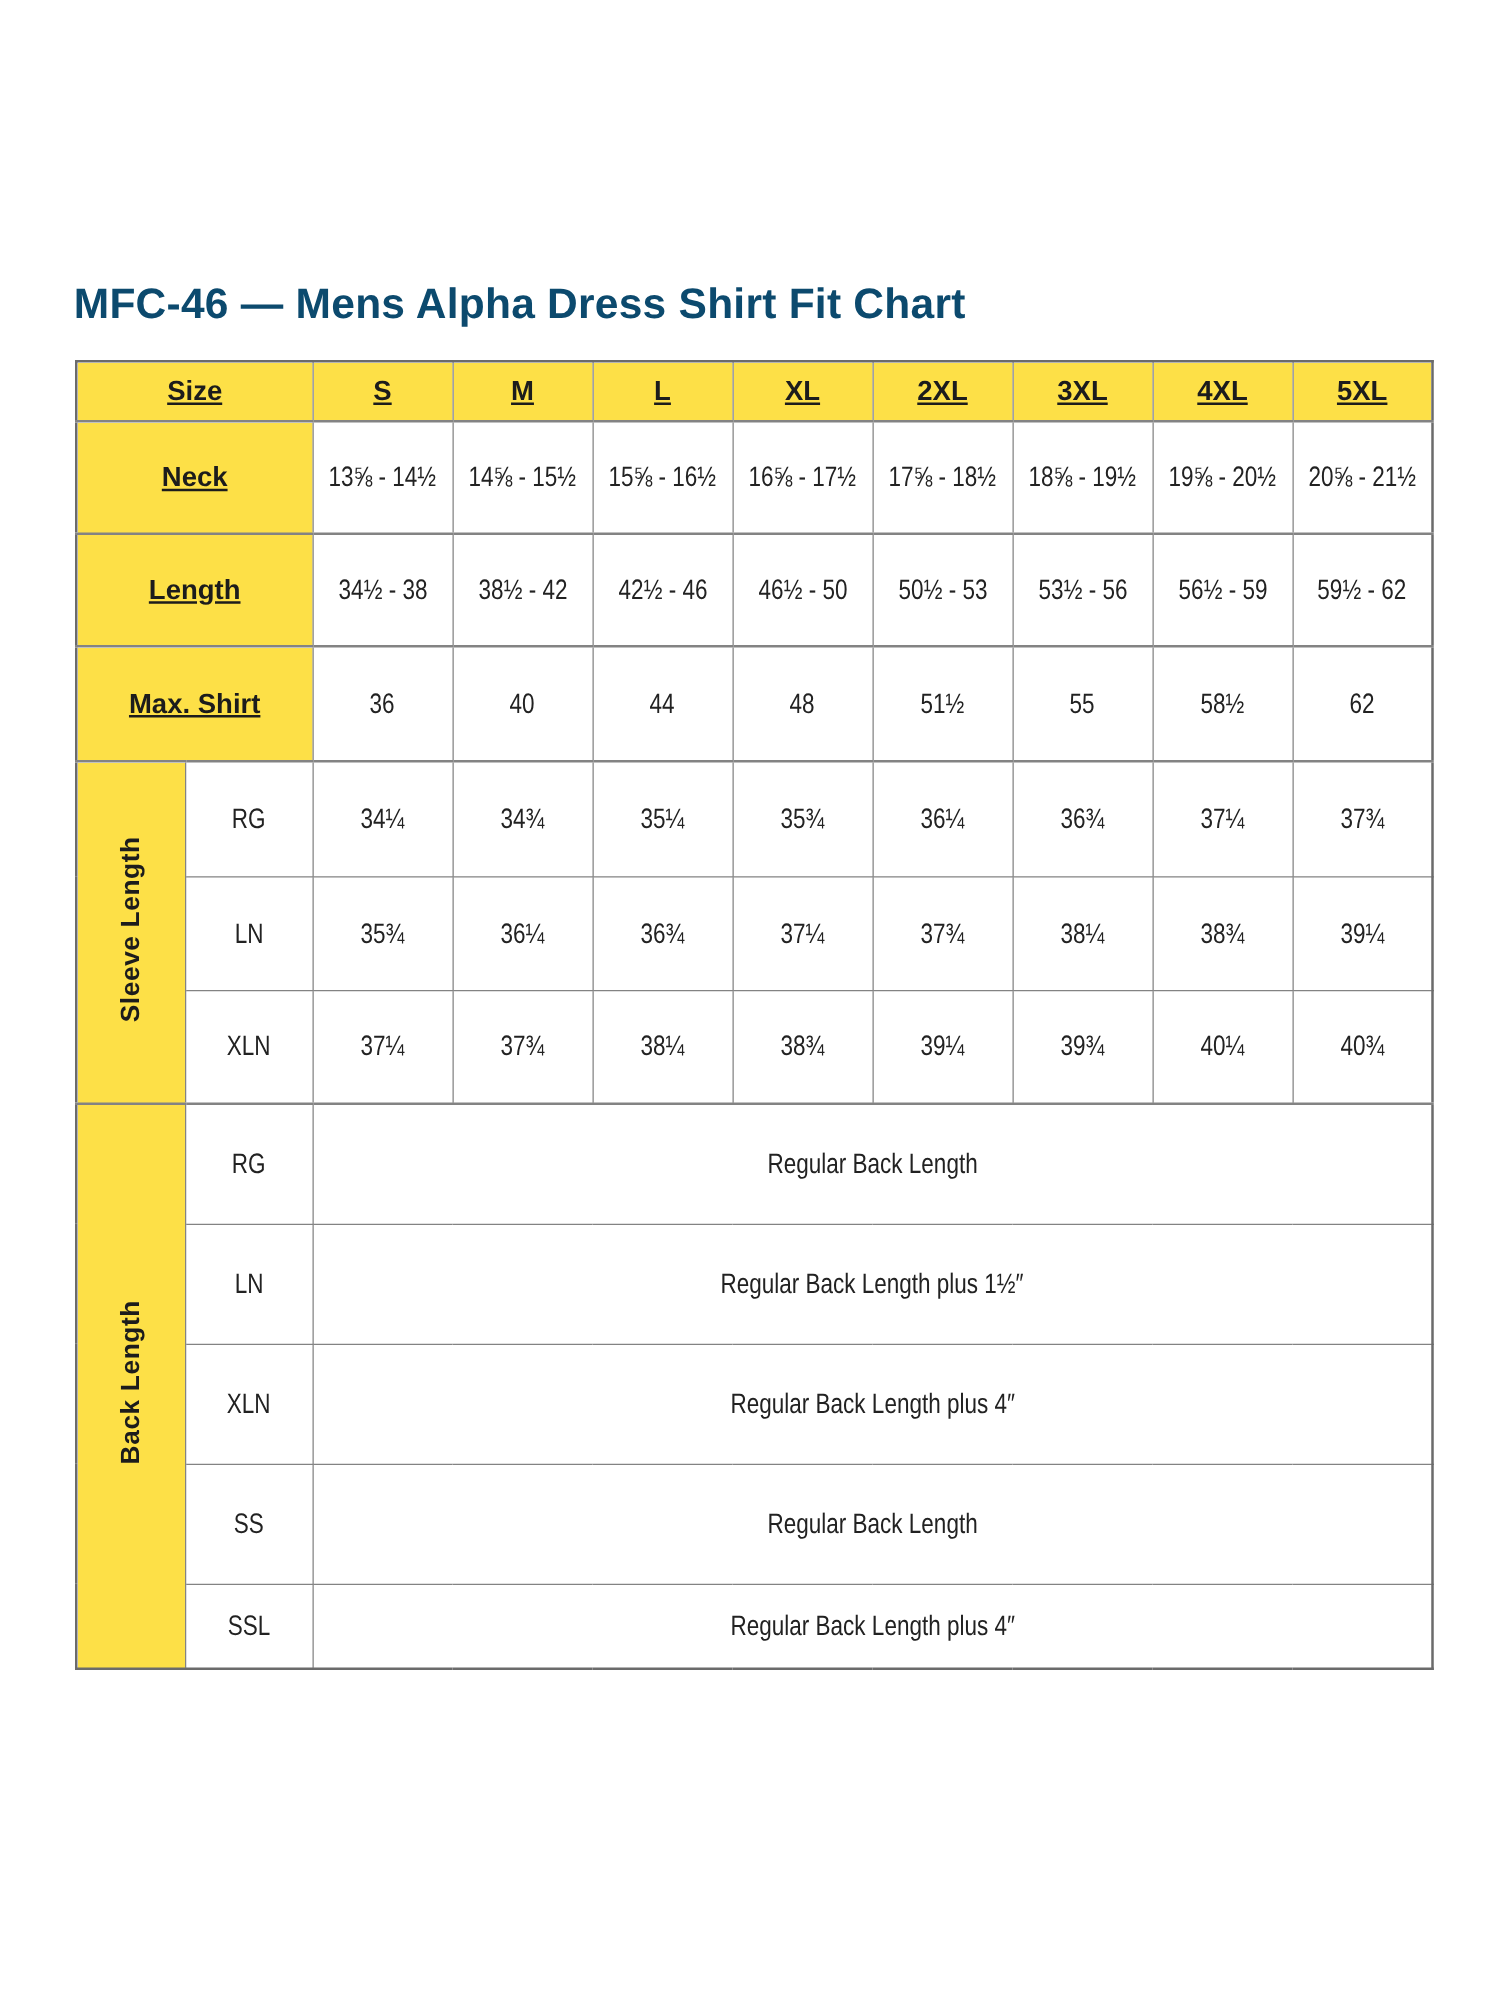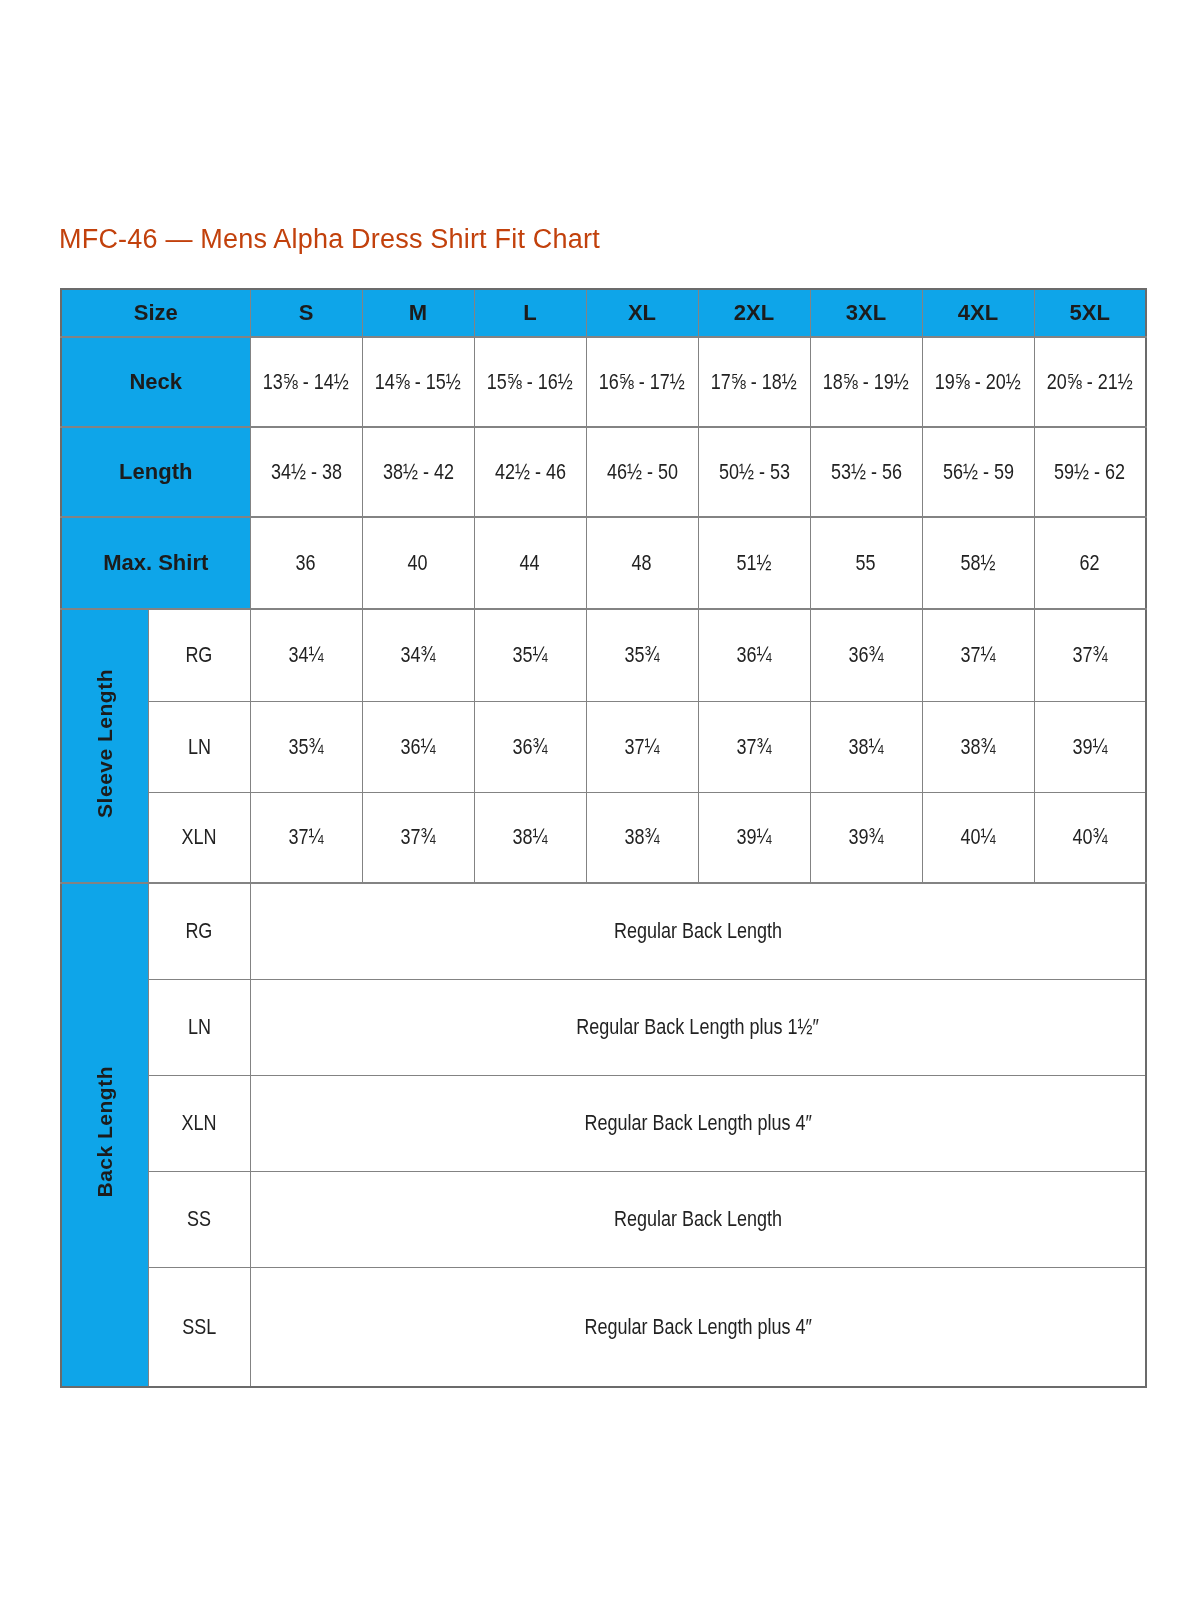--- a/index.html
+++ b/index.html
@@ -16,24 +16,24 @@
     position: relative;
     width: 1200px;
     height: 1600px;
     overflow: hidden;
   }
   .title {
     position: absolute;
     left: 59px;
     top: 224px;
     margin: 0;
-    font-size: 27px;
-    font-weight: normal;
+    font-size: 34px;
+    font-weight: bold;
     letter-spacing: 0.2px;
-    color: #c2410c;
+    color: #0c4a6e;
   }
   table.fit-table {
     position: absolute;
     left: 60px;
     top: 288px;
     width: 1085px;
     table-layout: fixed;
     border-collapse: collapse;
     border: 2px solid #6b6b6b;
   }
@@ -44,24 +44,25 @@
     text-align: center;
     vertical-align: middle;
     box-sizing: border-box;
     overflow: hidden;
   }
   tr.major > th,
   tr.major > td {
     border-top-width: 2px;
   }
   .lab {
-    background: #0ea5e9;
+    background: #fde047;
     font-weight: bold;
     font-size: 22px;
     color: #1c1c1c;
+    text-decoration: underline;
   }
   td.cell, td.sub, td.desc {
     background: #ffffff;
     font-size: 22px;
   }
   .cond {
     display: inline-block;
     transform: scaleX(0.8);
     transform-origin: 50% 50%;
     white-space: nowrap;
@@ -189,19 +190,19 @@
           <td class="desc" colspan="8"><span class="cond">Regular Back Length plus 1½″</span></td>
         </tr>
         <tr style="height: 96px;">
           <td class="sub"><span class="cond">XLN</span></td>
           <td class="desc" colspan="8"><span class="cond">Regular Back Length plus 4″</span></td>
         </tr>
         <tr style="height: 96px;">
           <td class="sub"><span class="cond">SS</span></td>
           <td class="desc" colspan="8"><span class="cond">Regular Back Length</span></td>
         </tr>
-        <tr style="height: 120px;">
+        <tr style="height: 68px;">
           <td class="sub"><span class="cond">SSL</span></td>
           <td class="desc" colspan="8"><span class="cond">Regular Back Length plus 4″</span></td>
         </tr>
       </tbody>
   </table>
 </div>
 
 </body></html>

